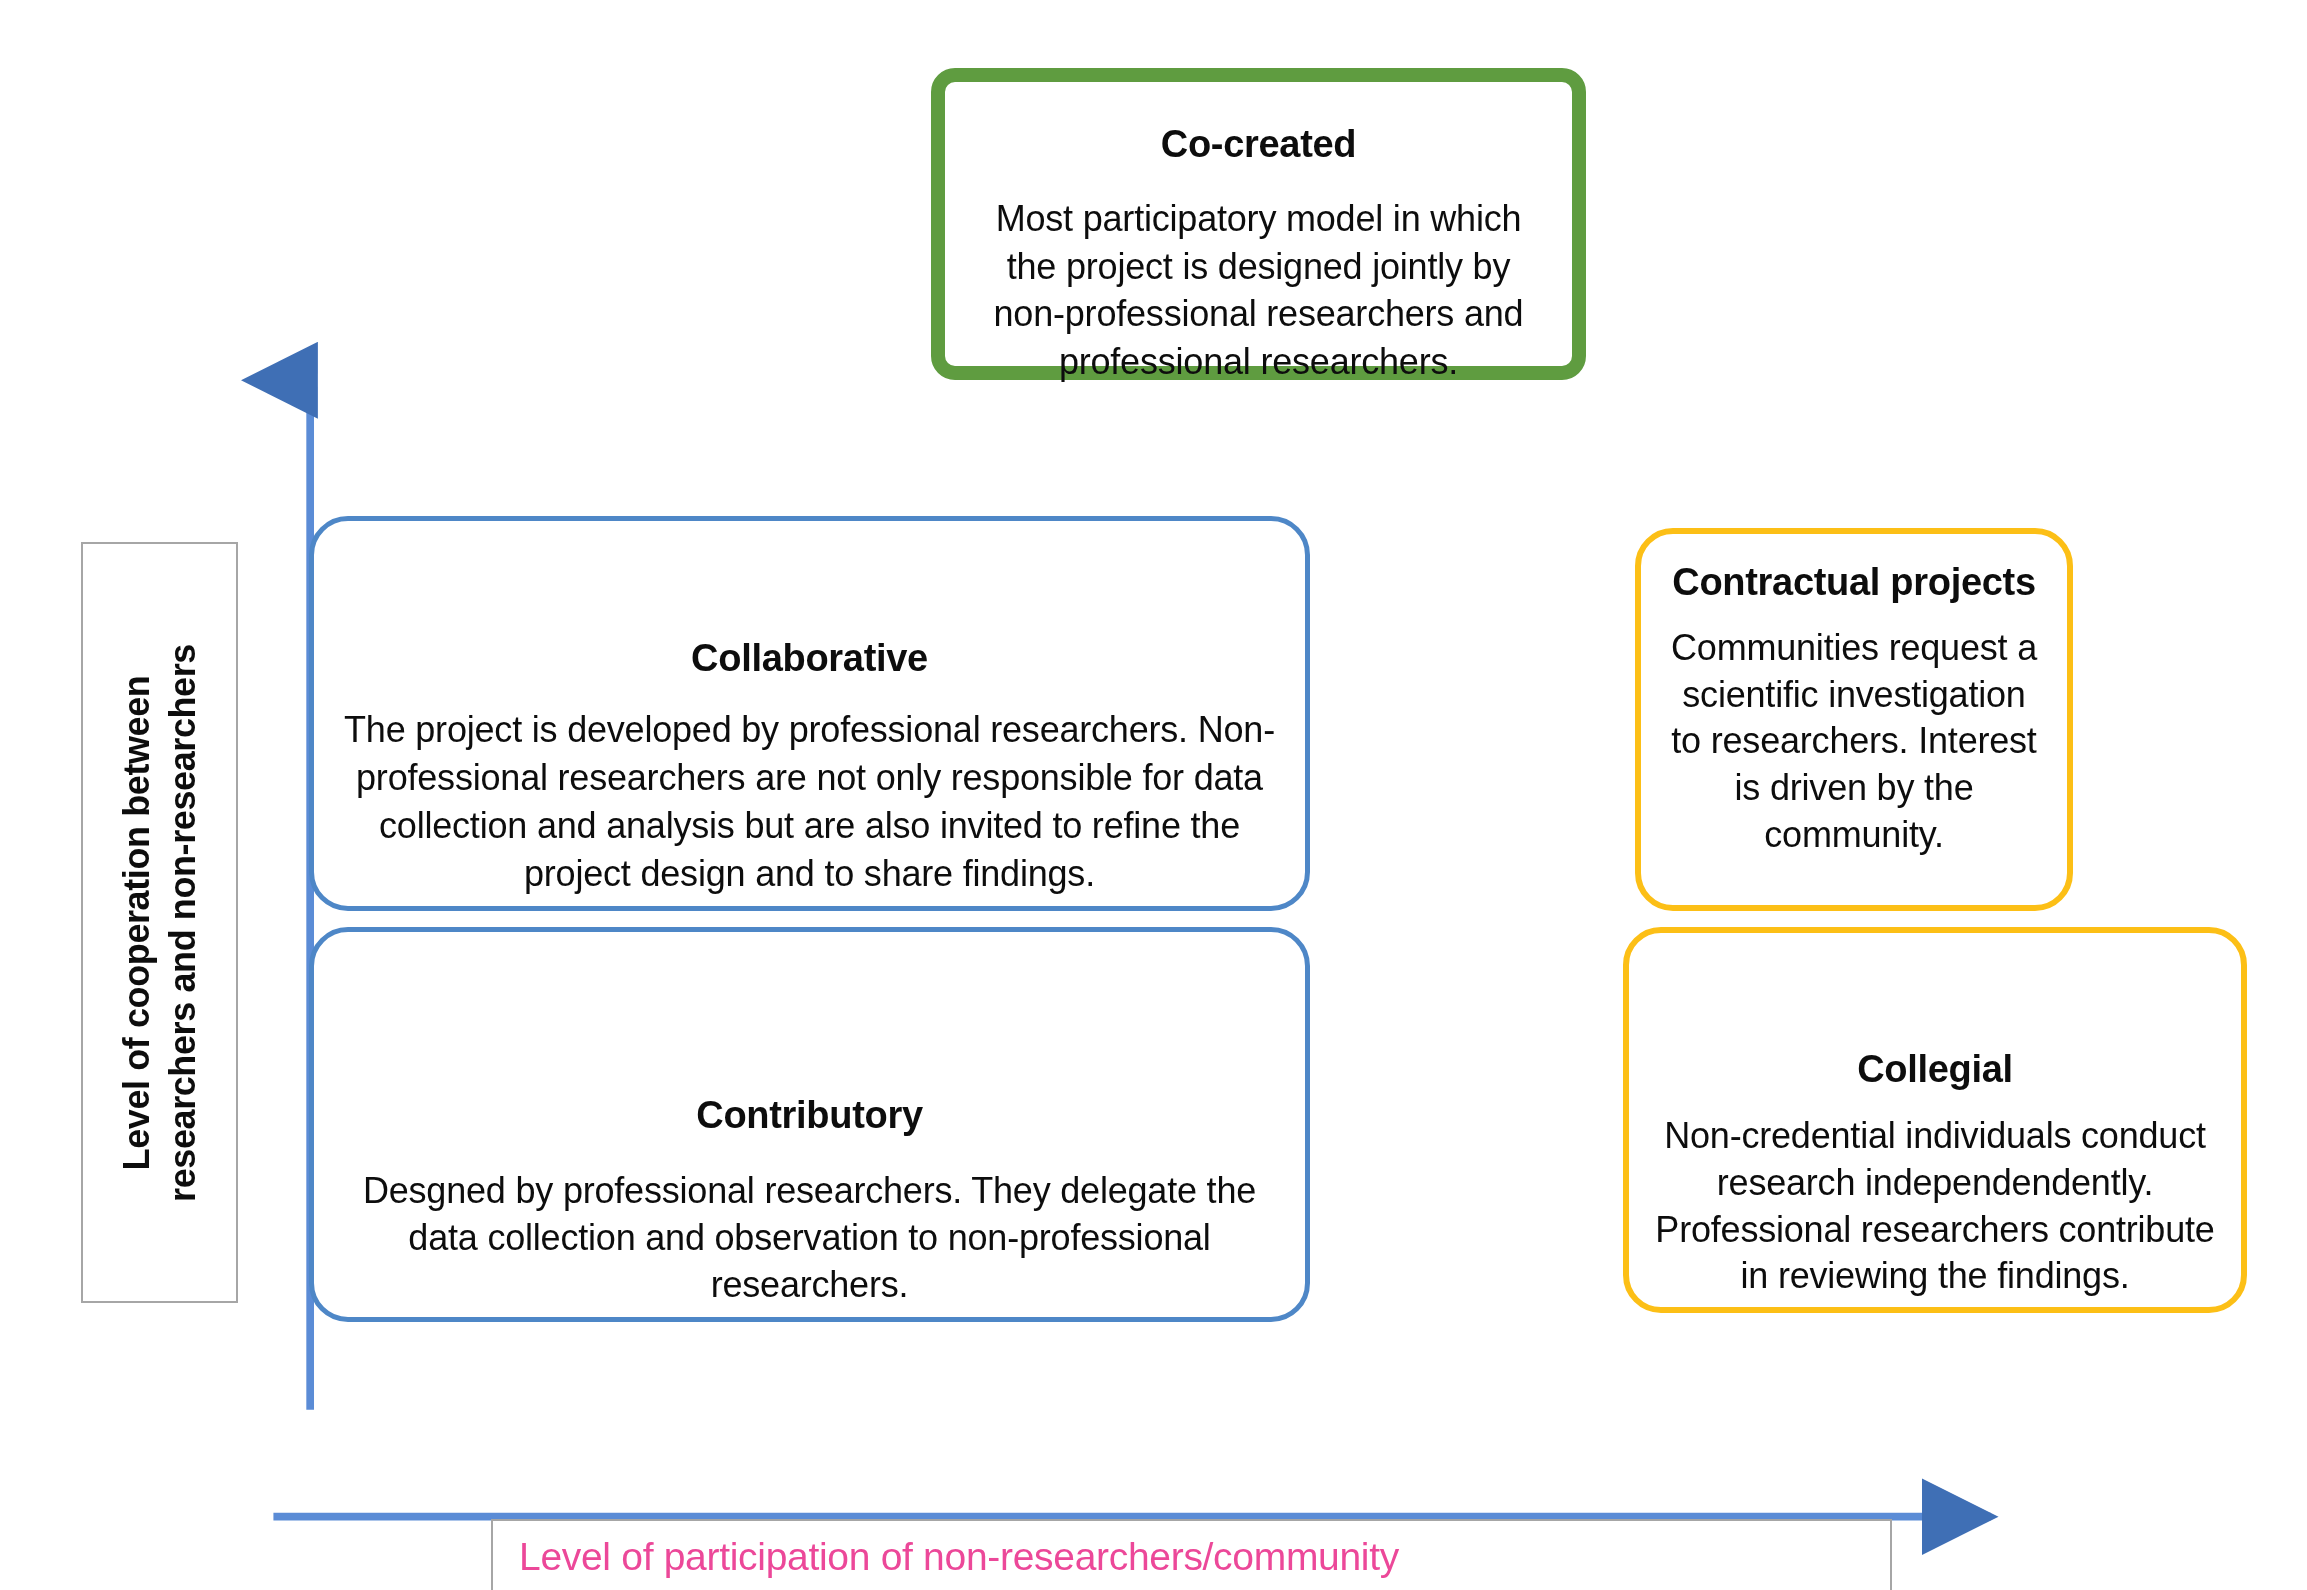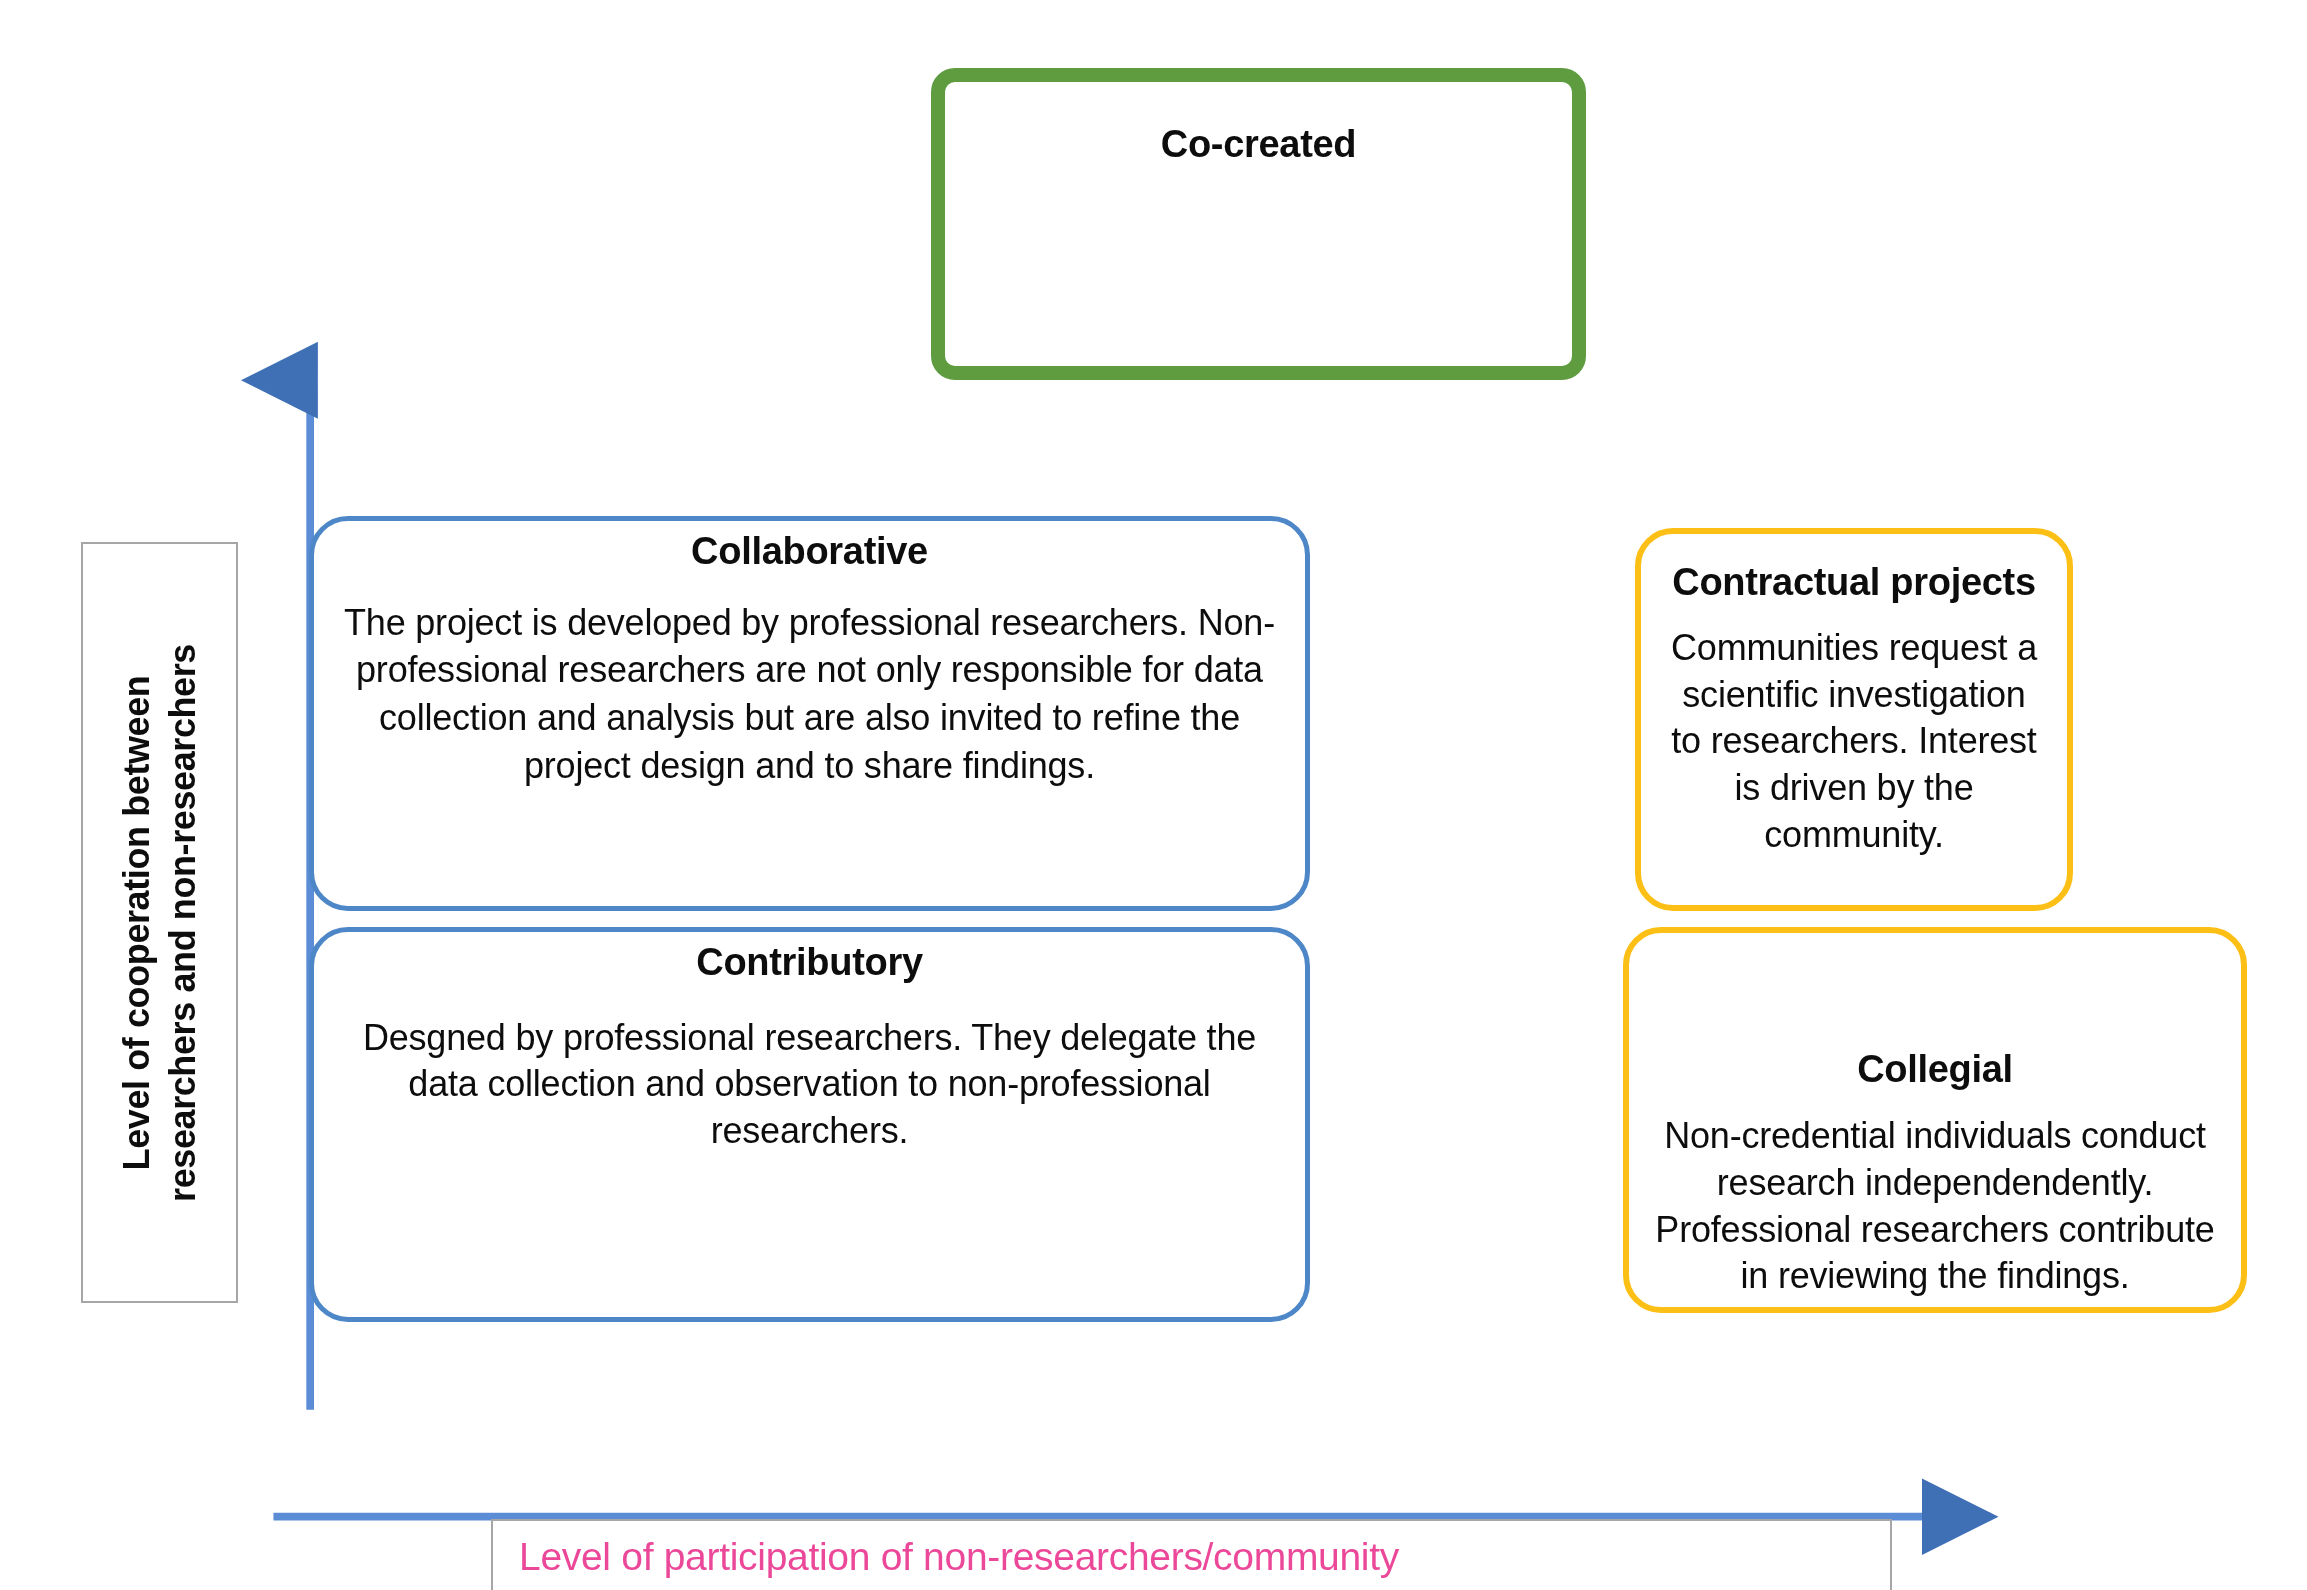--- a/index.html
+++ b/index.html
@@ -77,21 +77,21 @@
     color: #ec4899;
   }
 
   
   .model-box {
     position: absolute;
     background: #ffffff;
     box-sizing: border-box;
     display: flex;
     flex-direction: column;
-    justify-content: flex-start;
+    justify-content: flex-end;
     align-items: center;
     text-align: center;
     padding: 8.5px 29px;
   }
   .model-title {
     font-size: 38px;
     font-weight: bold;
     letter-spacing: -0.3px;
     margin-bottom: 22px;
     color: #0d0d0d;
@@ -193,20 +193,21 @@
       <span class="y-label-line">researchers and non-researchers</span>
     </div>
   </div>
 
   <div class="axis-label-box" id="x-axis-label-box">
     <div class="x-label-inner">Level of participation of non-researchers/community</div>
   </div>
 
   <div class="model-box" id="box-co-created">
     <div class="model-title">Co-created</div>
+    <div class="model-desc">Most participatory model in which the project is designed jointly by non-professional researchers and professional researchers.</div>
   </div>
 
   <div class="model-box" id="box-collaborative">
     <div class="model-title">Collaborative</div>
     <div class="model-desc">The project is developed by professional researchers. Non-professional researchers are not only responsible for data collection and analysis but are also invited to refine the project design and to share findings.</div>
   </div>
 
   <div class="model-box" id="box-contributory">
     <div class="model-title">Contributory</div>
     <div class="model-desc">Desgned by professional researchers. They delegate the data collection and observation to non-professional researchers.</div>

